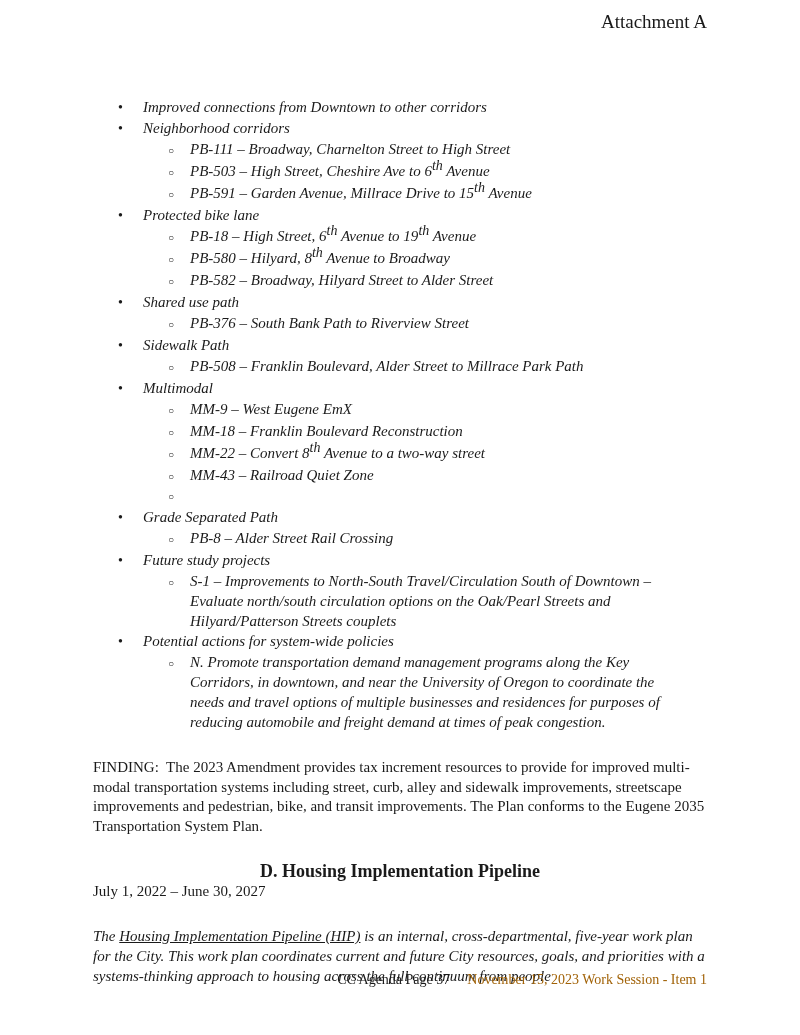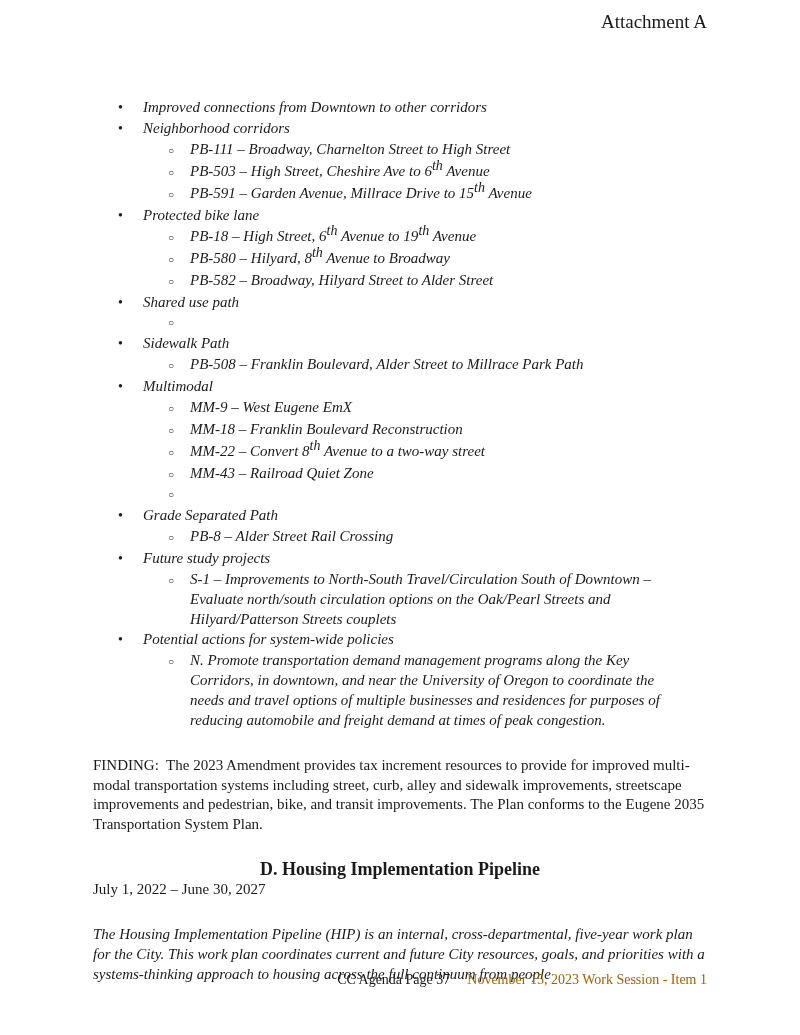--- a/index.html
+++ b/index.html
@@ -41,21 +41,21 @@
     text-align: center;
   }
   .date-range { font-size: 15px; line-height: 19px; }
   .housing-para {
     margin: 25px 0 0 0;
     font-size: 15px;
     line-height: 20px;
     font-style: italic;
     max-width: 622px;
   }
-  .housing-para .u { }
+  .housing-para .u { text-decoration: underline; }
   .footer {
     position: absolute;
     top: 971px;
     right: 93px;
     font-size: 14px;
     line-height: 18px;
     white-space: nowrap;
   }
   .footer .red { color: #a16207; margin-left: 17px; }
 </style>
@@ -104,20 +104,21 @@
       <div class="li lv2">
         <span class="marker">○</span>
         <span class="txt">PB-582 – Broadway, Hilyard Street to Alder Street</span>
       </div>
       <div class="li lv1">
         <span class="marker">•</span>
         <span class="txt">Shared use path</span>
       </div>
       <div class="li lv2">
         <span class="marker">○</span>
+        <span class="txt">PB-376 – South Bank Path to Riverview Street</span>
       </div>
       <div class="li lv1">
         <span class="marker">•</span>
         <span class="txt">Sidewalk Path</span>
       </div>
       <div class="li lv2">
         <span class="marker">○</span>
         <span class="txt">PB-508 – Franklin Boulevard, Alder Street to Millrace Park Path</span>
       </div>
       <div class="li lv1">

